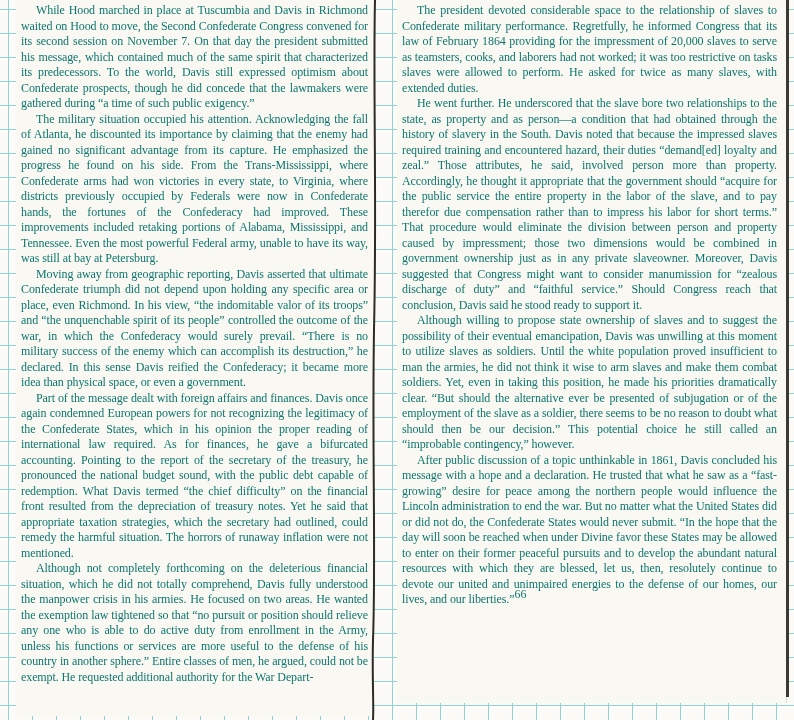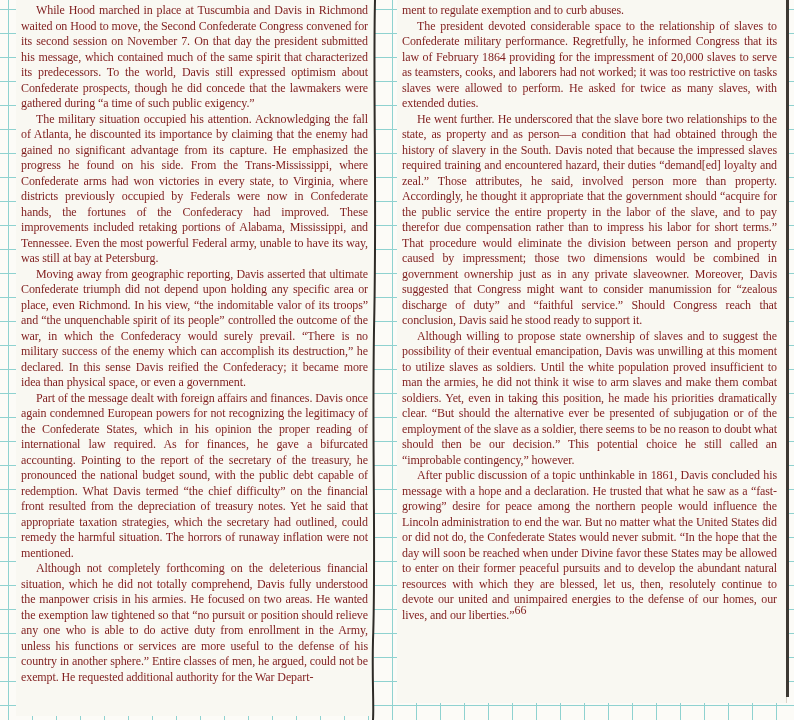--- a/index.html
+++ b/index.html
@@ -16,21 +16,21 @@
       linear-gradient(to bottom, #8fd2d0 1px, transparent 1px);
     background-size: 24px 24px;
     background-position: 8px 9px;
   }
 
   .text-column {
     position: absolute;
     top: 0;
     box-sizing: border-box;
     background: #f9f8f2;
-    color: #7f1d1d;
+    color: #0f766e;
     font-family: "Liberation Serif", "DejaVu Serif", serif;
     font-size: 12px;
     line-height: 15.5px;
     letter-spacing: -0.1px;
     text-align: justify;
     hyphens: auto;
     -webkit-hyphens: auto;
     overflow: hidden;
   }
   .col-left  { left: 16px;  width: 358px; height: 716px; padding: 3px 6px 0 5px; }
@@ -81,21 +81,20 @@
 
   <div class="text-column col-left">
     <p class="indent">While Hood marched in place at Tuscumbia and Davis in Richmond waited on Hood to move, the Second Confederate Congress convened for its second session on November 7. On that day the president submitted his message, which contained much of the same spirit that characterized its predecessors. To the world, Davis still expressed optimism about Confederate prospects, though he did concede that the lawmakers were gathered during “a time of such public exigency.”</p>
     <p class="indent">The military situation occupied his attention. Acknowledging the fall of Atlanta, he discounted its importance by claiming that the enemy had gained no significant advantage from its capture. He emphasized the progress he found on his side. From the Trans-Mississippi, where Confederate arms had won victories in every state, to Virginia, where districts previously occupied by Federals were now in Confederate hands, the fortunes of the Confederacy had improved. These improvements included retaking portions of Alabama, Mississippi, and Tennessee. Even the most powerful Federal army, unable to have its way, was still at bay at Petersburg.</p>
     <p class="indent">Moving away from geographic reporting, Davis asserted that ultimate Confederate triumph did not depend upon holding any specific area or place, even Richmond. In his view, “the indomitable valor of its troops” and “the unquenchable spirit of its people” controlled the outcome of the war, in which the Confederacy would surely prevail. “There is no military success of the enemy which can accomplish its destruction,” he declared. In this sense Davis reified the Confederacy; it became more idea than physical space, or even a government.</p>
     <p class="indent">Part of the message dealt with foreign affairs and finances. Davis once again condemned European powers for not recognizing the legitimacy of the Confederate States, which in his opinion the proper reading of international law required. As for finances, he gave a bifurcated accounting. Pointing to the report of the secretary of the treasury, he pronounced the national budget sound, with the public debt capable of redemption. What Davis termed “the chief difficulty” on the financial front resulted from the depreciation of treasury notes. Yet he said that appropriate taxation strategies, which the secretary had outlined, could remedy the harmful situation. The horrors of runaway inflation were not mentioned.</p>
     <p class="indent">Although not completely forthcoming on the deleterious financial situation, which he did not totally comprehend, Davis fully understood the manpower crisis in his armies. He focused on two areas. He wanted the exemption law tightened so that “no pursuit or position should relieve any one who is able to do active duty from enrollment in the Army, unless his functions or services are more useful to the defense of his country in another sphere.” Entire classes of men, he argued, could not be exempt. He requested additional authority for the War Depart-</p>
   </div>
 
   <div class="text-column col-right">
-    <p>ment to regulate exemption and to curb abuses.</p>
     <p class="indent">The president devoted considerable space to the relationship of slaves to Confederate military performance. Regretfully, he informed Congress that its law of February 1864 providing for the impressment of 20,000 slaves to serve as teamsters, cooks, and laborers had not worked; it was too restrictive on tasks slaves were allowed to perform. He asked for twice as many slaves, with extended duties.</p>
     <p class="indent">He went further. He underscored that the slave bore two relationships to the state, as property and as person—a condition that had obtained through the history of slavery in the South. Davis noted that because the impressed slaves required training and encountered hazard, their duties “demand[ed] loyalty and zeal.” Those attributes, he said, involved person more than property. Accordingly, he thought it appropriate that the government should “acquire for the public service the entire property in the labor of the slave, and to pay therefor due compensation rather than to impress his labor for short terms.” That procedure would eliminate the division between person and property caused by impressment; those two dimensions would be combined in government ownership just as in any private slaveowner. Moreover, Davis suggested that Congress might want to consider manumission for “zealous discharge of duty” and “faithful service.” Should Congress reach that conclusion, Davis said he stood ready to support it.</p>
     <p class="indent">Although willing to propose state ownership of slaves and to suggest the possibility of their eventual emancipation, Davis was unwilling at this moment to utilize slaves as soldiers. Until the white population proved insufficient to man the armies, he did not think it wise to arm slaves and make them combat soldiers. Yet, even in taking this position, he made his priorities dramatically clear. “But should the alternative ever be presented of subjugation or of the employment of the slave as a soldier, there seems to be no reason to doubt what should then be our decision.” This potential choice he still called an “improbable contingency,” however.</p>
     <p class="indent"><span>After public discussion of a topic unthinkable in 1861, Davis concluded his message with a hope and a declaration. He trusted that what he saw as a “fast-growing” desire for peace among the northern people would influence the Lincoln administration to end the war. But no matter what the United States did or did not do, the Confederate States would never submit. “In the hope that the day will soon be reached when under Divine favor these States may be allowed to enter on their former peaceful pursuits and to develop the abundant natural resources with which they are blessed, let us, then, resolutely continue to devote our united and unimpaired energies to the defense of our homes, our lives, and our liberties.”</span><sup class="fnote">66</sup></p>
   </div>
 
   <svg class="gutter-edge" viewBox="0 0 10 720" xmlns="http://www.w3.org/2000/svg" aria-hidden="true">
     <path d="M5,0 C3,90 7,200 4,330 C2,450 6,560 3,640 C2,680 4,705 3,720" fill="none" stroke="#2e2b27" stroke-width="2"></path>
   </svg>
 

